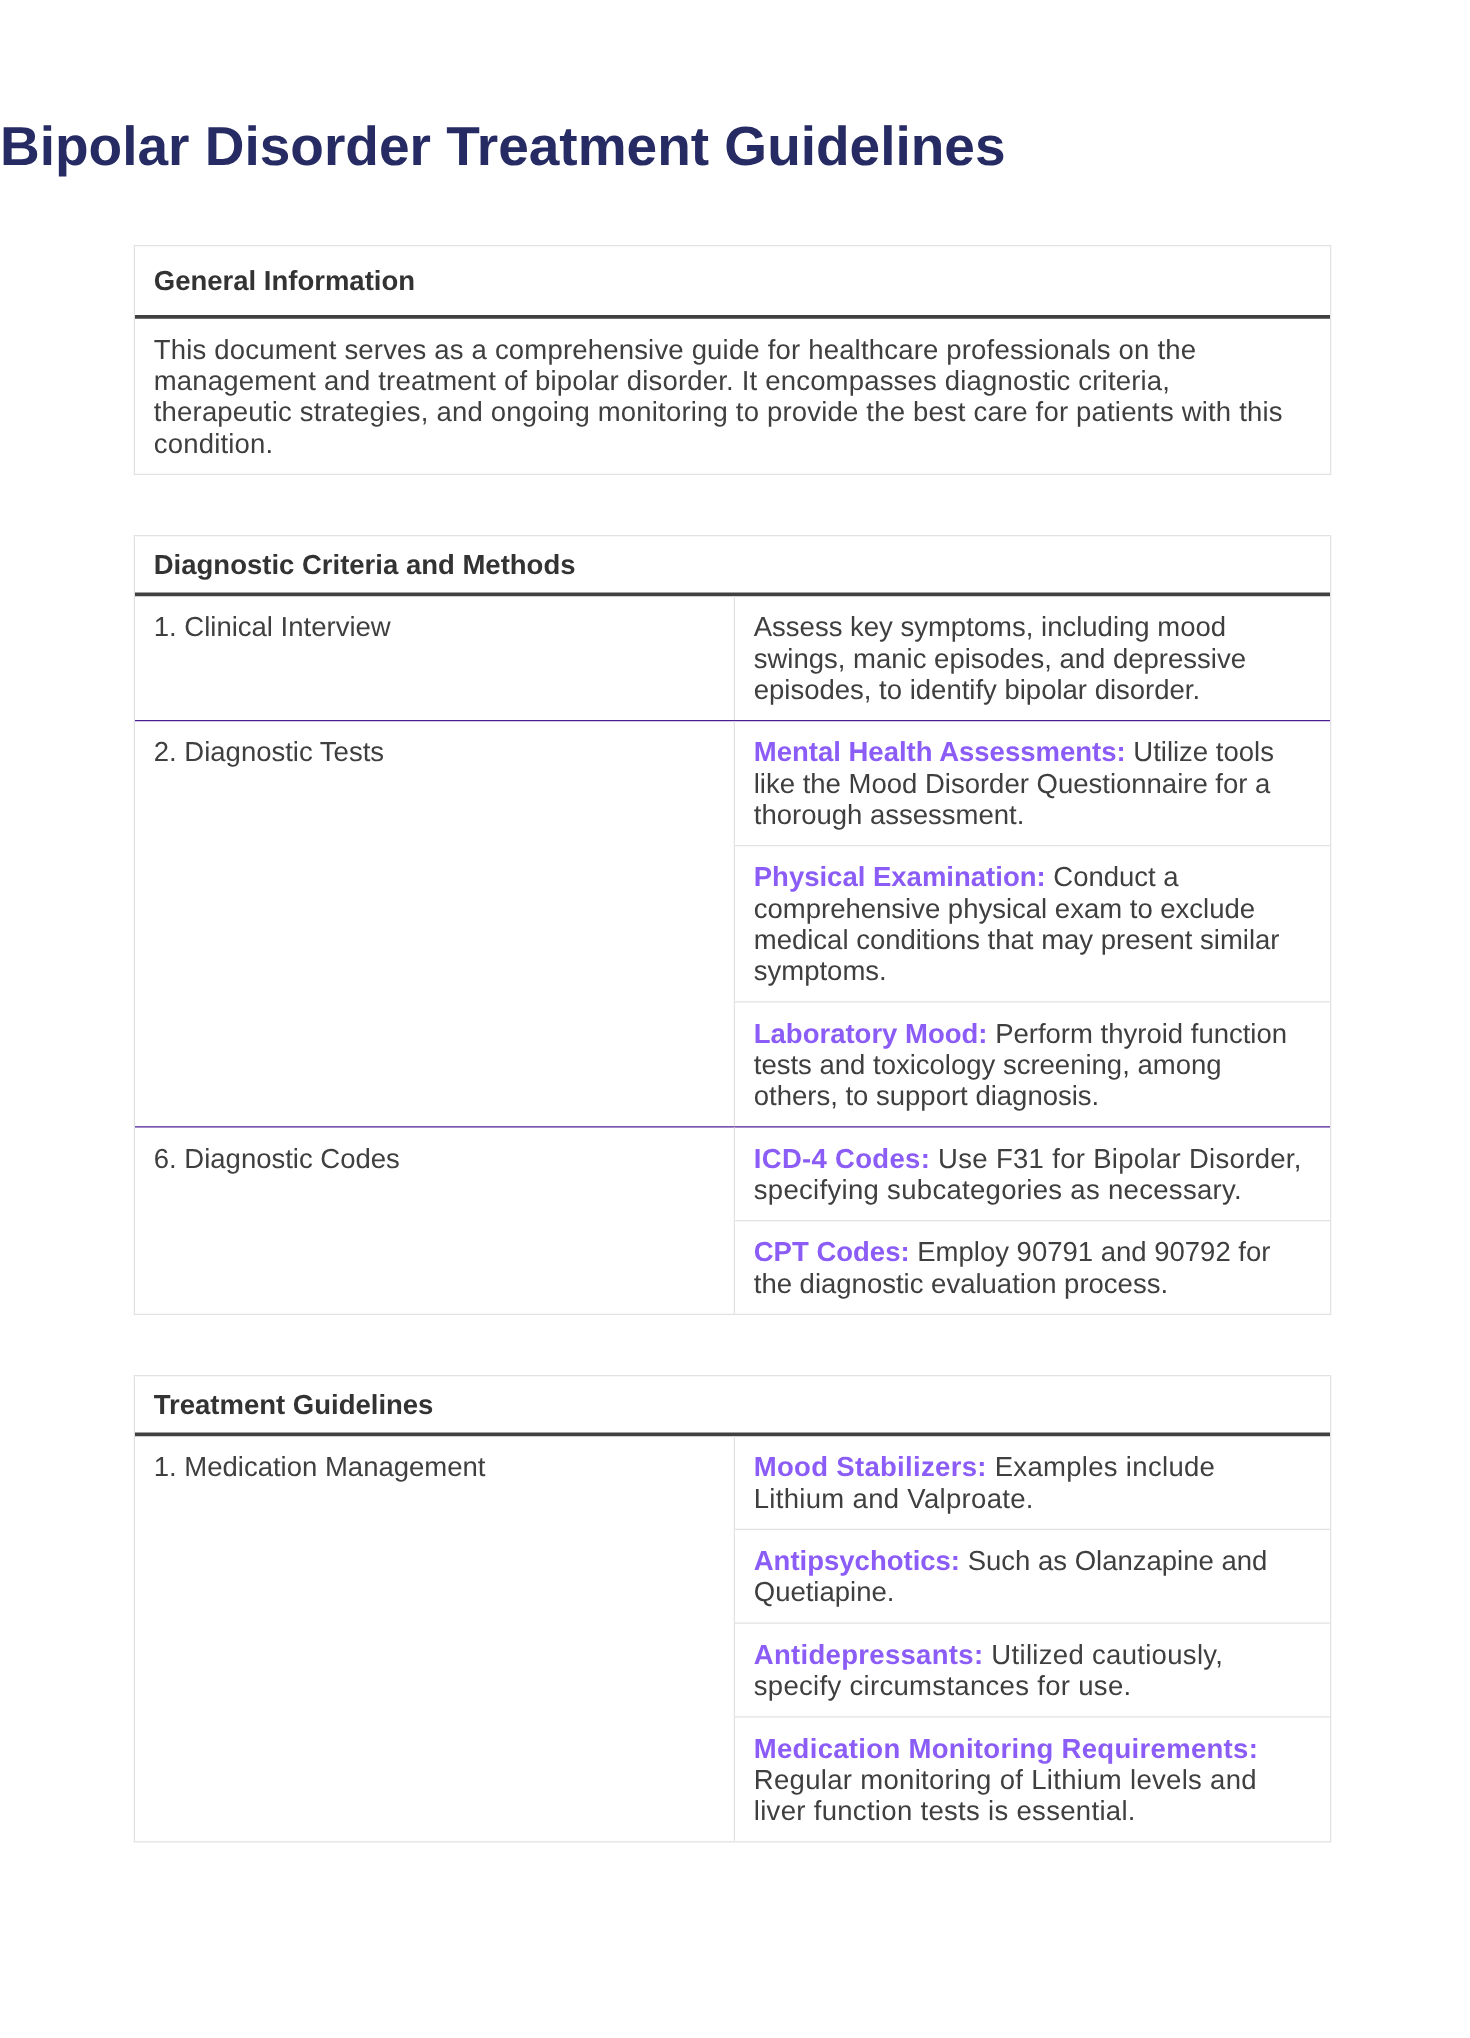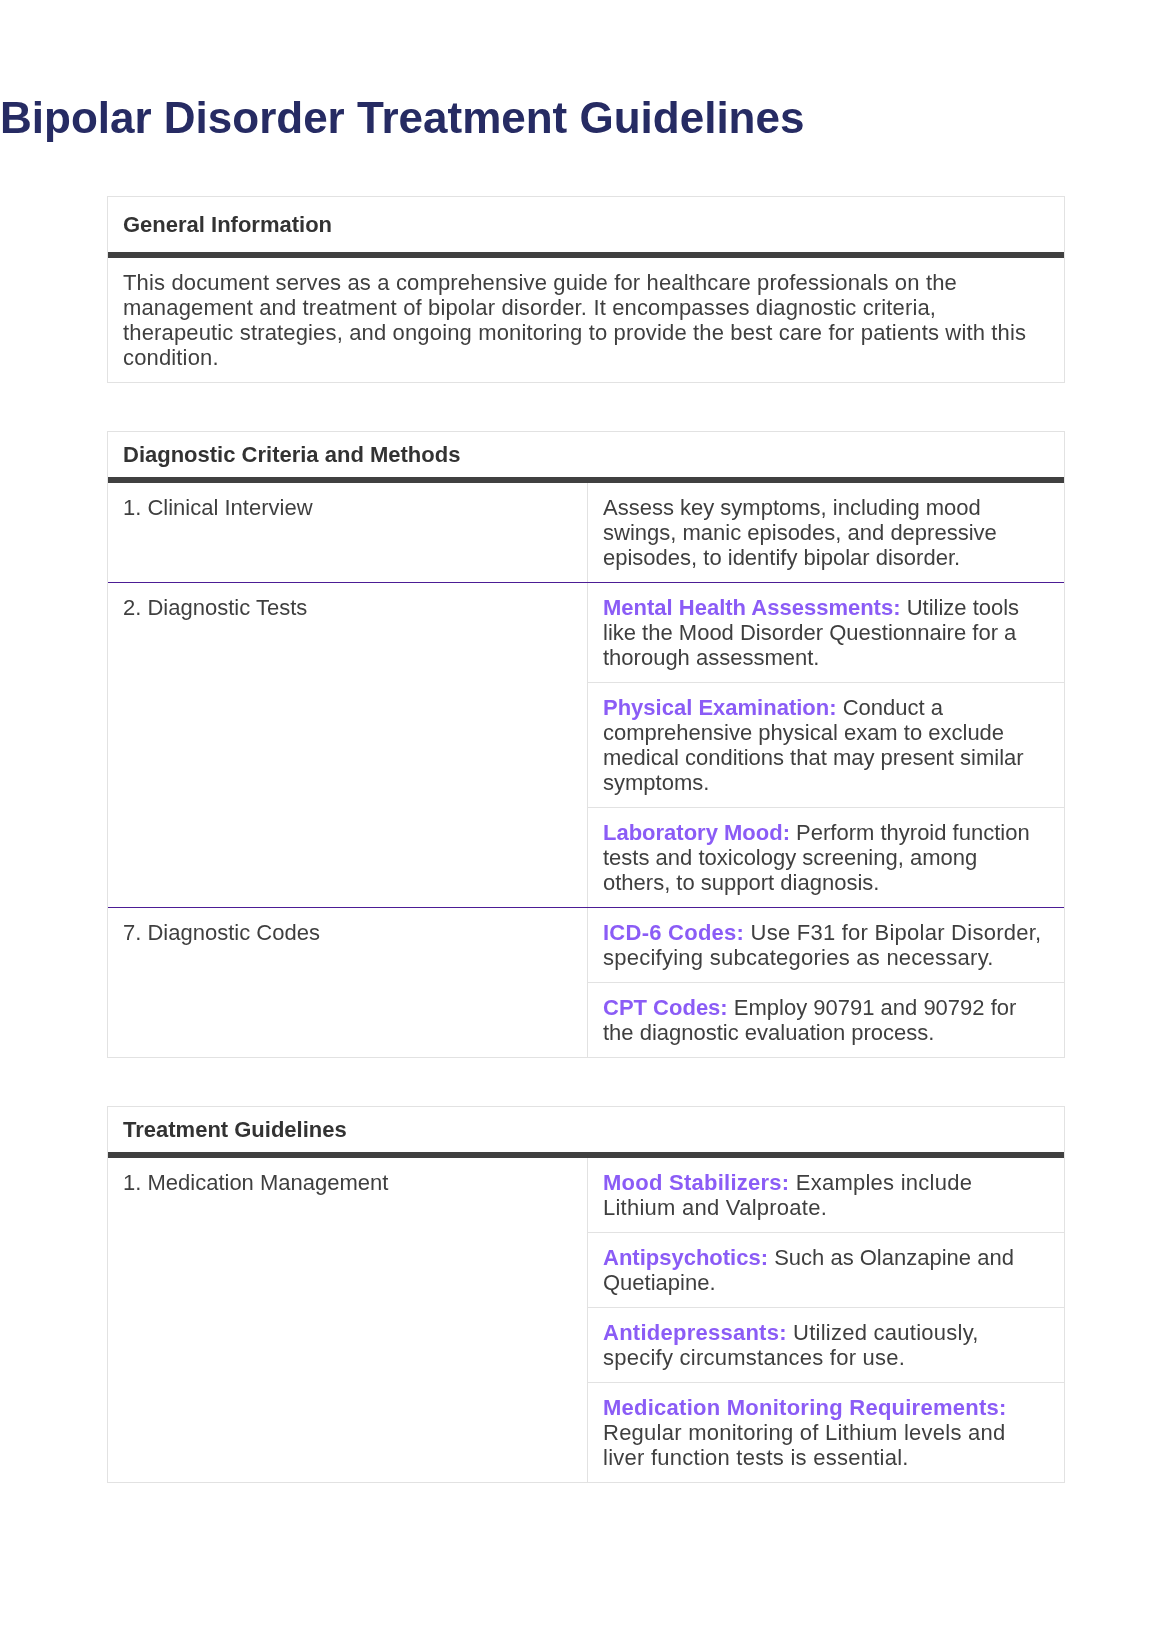--- a/index.html
+++ b/index.html
@@ -34,21 +34,21 @@
     font-size: 22px;
     line-height: 25px;
     background: #ffffff;
   }
   .tbl + .tbl {
     margin-top: 48px;
   }
   .hdr {
     font-weight: 700;
     color: #333333;
-    border-bottom: 6px solid #404040;
+    border-bottom: 3px solid #404040;
   }
   .hdr-lg { padding: 15px; }
   .hdr-sm { padding: 10px 15px; }
   .para {
     padding: 12px 15px;
     letter-spacing: 0.15px;
   }
   .row {
     display: flex;
     align-items: stretch;
@@ -106,23 +106,23 @@
     <div class="row">
       <div class="label">2. Diagnostic Tests</div>
       <div class="details">
         <div class="detail"><b>Mental Health Assessments:</b><span> Utilize tools like the Mood Disorder Questionnaire for a thorough assessment.</span></div>
         <div class="detail"><b>Physical Examination:</b><span> Conduct a comprehensive physical exam to exclude medical conditions that may present similar symptoms.</span></div>
         <div class="detail"><b>Laboratory Mood:</b><span> Perform thyroid function tests and toxicology screening, among others, to support diagnosis.</span></div>
       </div>
     </div>
 
     <div class="row">
-      <div class="label">7. Diagnostic Codes</div>
+      <div class="label">6. Diagnostic Codes</div>
       <div class="details">
-        <div class="detail tight"><b>ICD-6 Codes:</b><span> Use F31 for Bipolar Disorder, specifying subcategories as necessary.</span></div>
+        <div class="detail tight"><b>ICD-4 Codes:</b><span> Use F31 for Bipolar Disorder, specifying subcategories as necessary.</span></div>
         <div class="detail"><b>CPT Codes:</b><span> Employ 90791 and 90792 for the diagnostic evaluation process.</span></div>
       </div>
     </div>
   </section>
 
   <section class="tbl">
     <div class="hdr hdr-sm">Treatment Guidelines</div>
 
     <div class="row">
       <div class="label">1. Medication Management</div>

